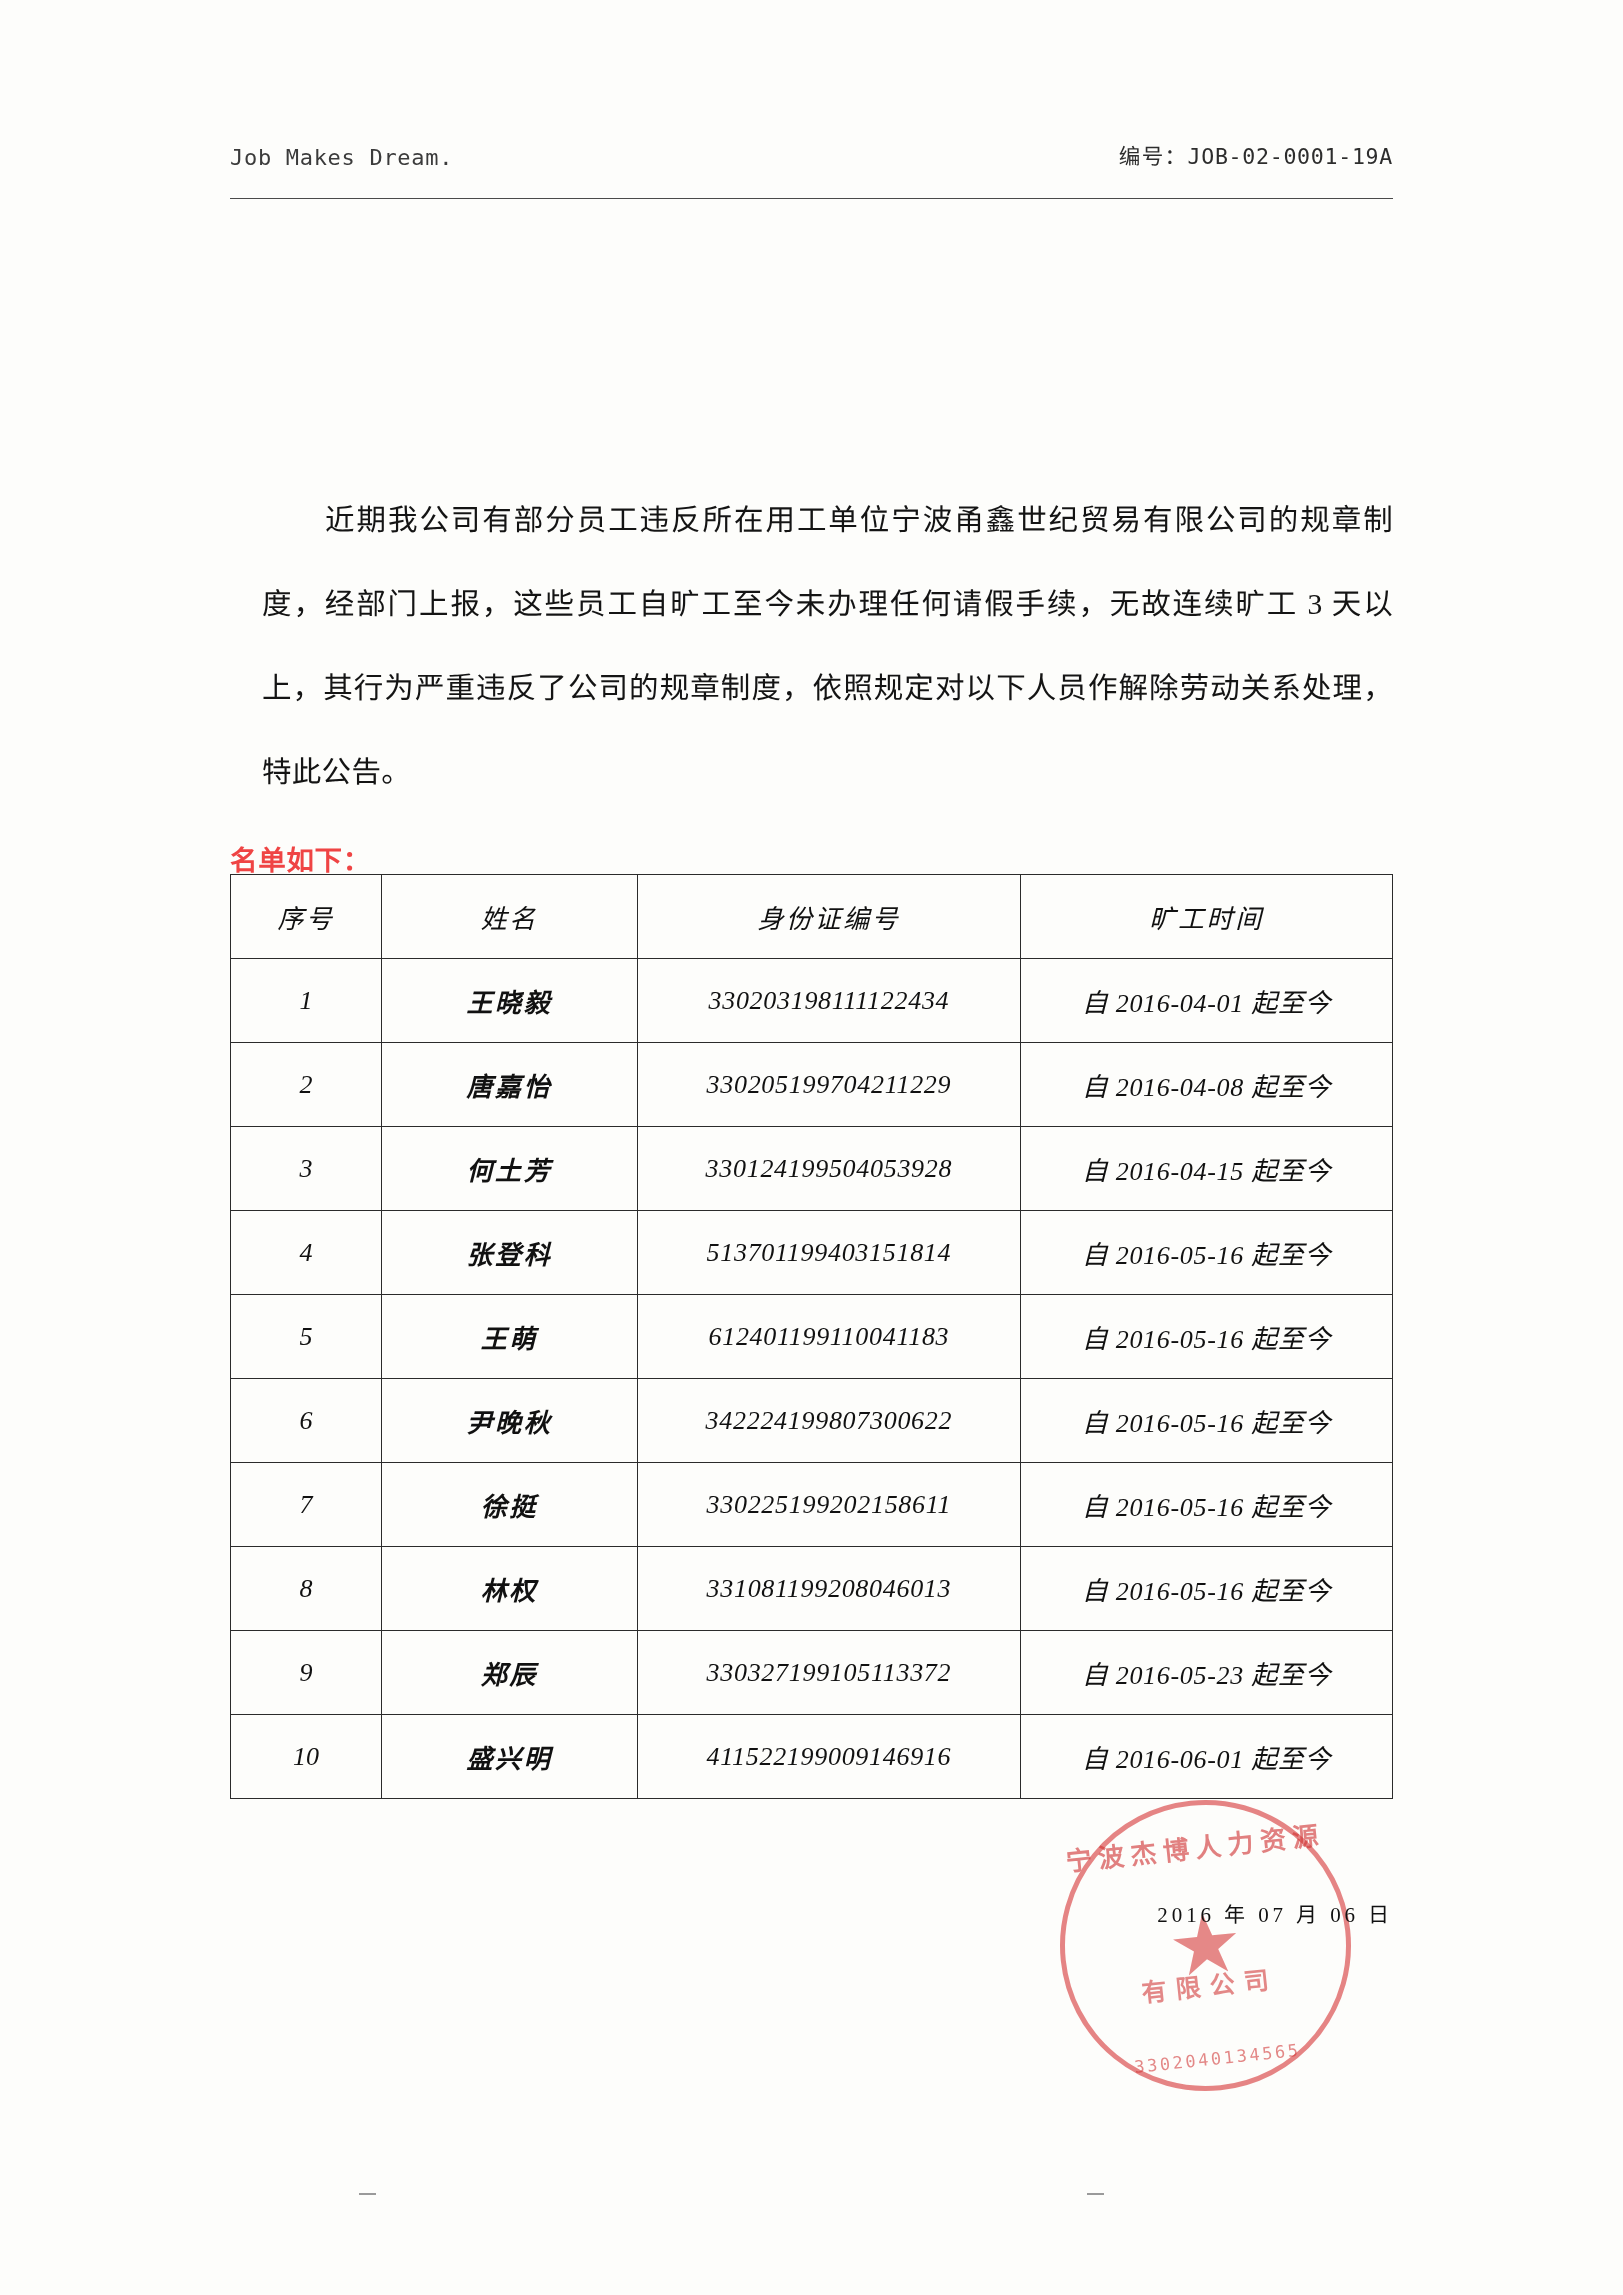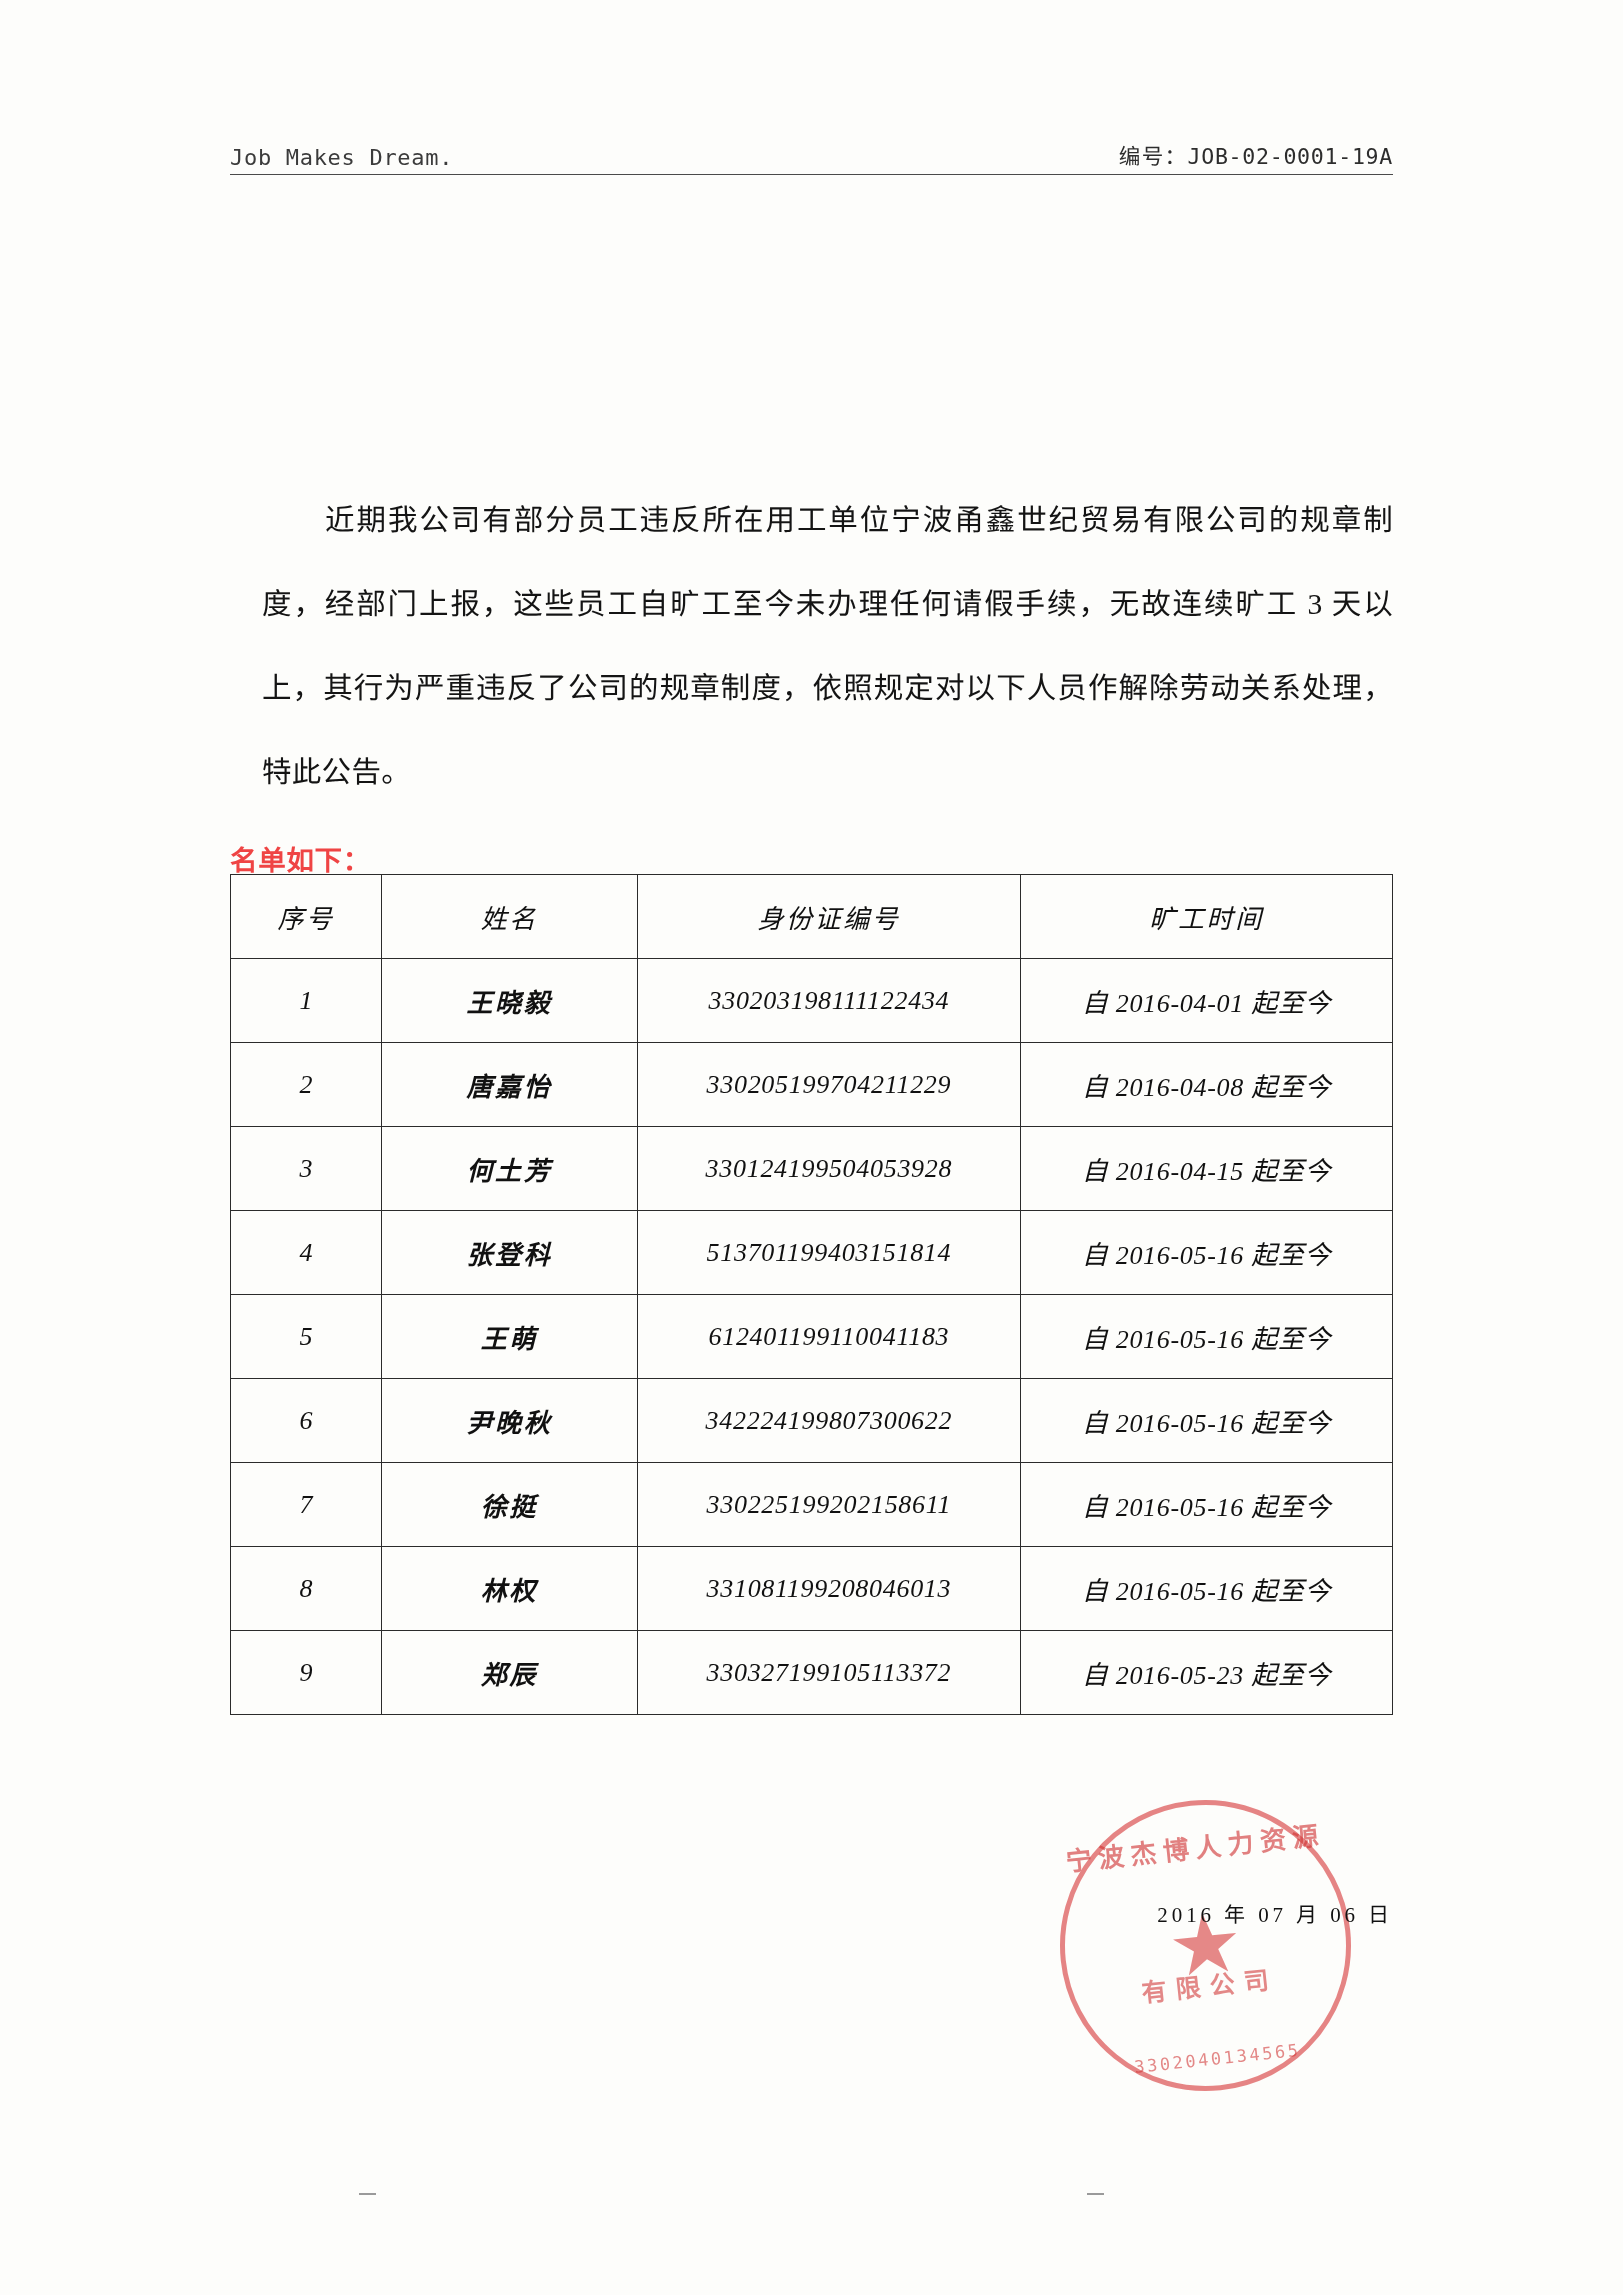--- a/index.html
+++ b/index.html
@@ -27,21 +27,21 @@
     position: absolute;
     top: 139px;
     left: 230px;
     right: 230px;
     height: 52px;
   }
   .header-inner {
     display: flex;
     justify-content: space-between;
     align-items: flex-end;
-    padding-bottom: 4px;
+    padding-bottom: 28px;
     border-bottom: 1.3px solid #4a4a4a;
   }
   .header-left {
     font-family: "DejaVu Sans Mono", "Liberation Mono", monospace;
     font-size: 22px;
     letter-spacing: 0.7px;
     color: #3b3b3b;
   }
   .header-right {
     font-family: "DejaVu Sans Mono", "Liberation Mono", monospace;
@@ -304,20 +304,26 @@
           <td class="name-cell">林权</td>
           <td class="id-cell">331081199208046013</td>
           <td class="date-cell">自 2016-05-16 起至今</td>
         </tr>
         <tr>
           <td>9</td>
           <td class="name-cell">郑辰</td>
           <td class="id-cell">330327199105113372</td>
           <td class="date-cell">自 2016-05-23 起至今</td>
         </tr>
+        <tr>
+          <td>10</td>
+          <td class="name-cell">盛兴明</td>
+          <td class="id-cell">411522199009146916</td>
+          <td class="date-cell">自 2016-06-01 起至今</td>
+        </tr>
       </tbody>
     </table>
   </div>
 
   <div class="stamp">
     <div class="arc-top">宁波杰博人力资源</div>
     <div class="star">★</div>
     <div class="mid-text">有限公司</div>
     <div class="arc-bottom">3302040134565</div>
   </div>

